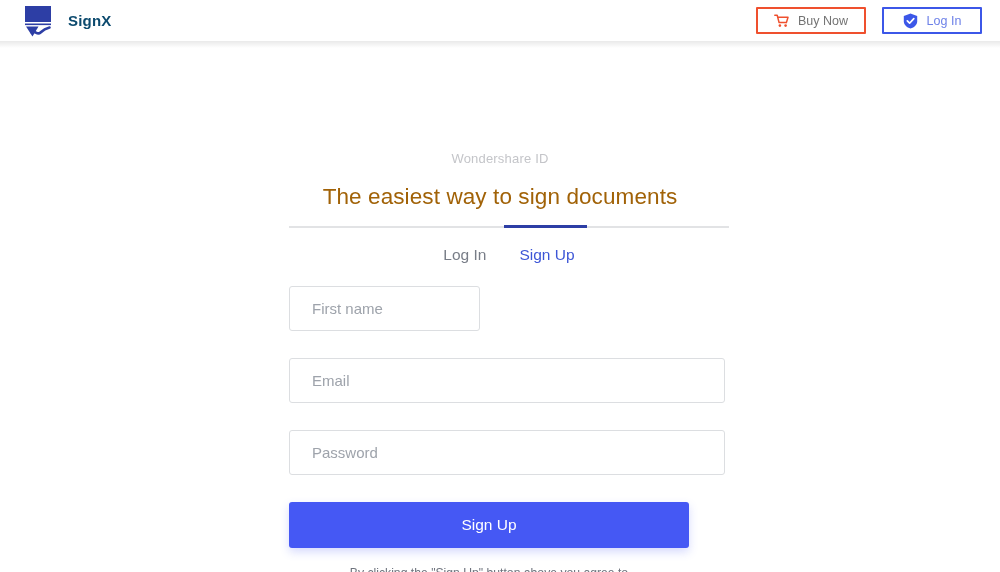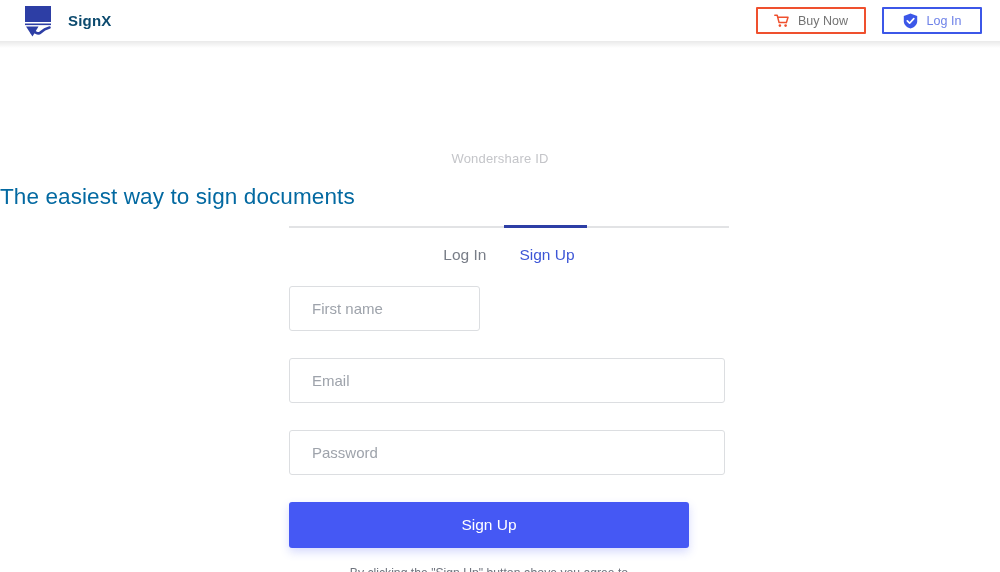--- a/index.html
+++ b/index.html
@@ -107,22 +107,23 @@
     text-align: center;
     font-size: 13px;
     color: #c4c5c9;
     letter-spacing: 0.2px;
   }
   .headline {
     position: absolute;
     top: 143px;
     left: 0;
     width: 1000px;
+    text-align: center;
     font-size: 22.5px;
-    color: #0369a1;
+    color: #a16207;
     font-weight: normal;
     letter-spacing: 0.1px;
   }
 
   
   .tab-rule {
     position: absolute;
     top: 185px;
     left: 289px;
     width: 440px;

